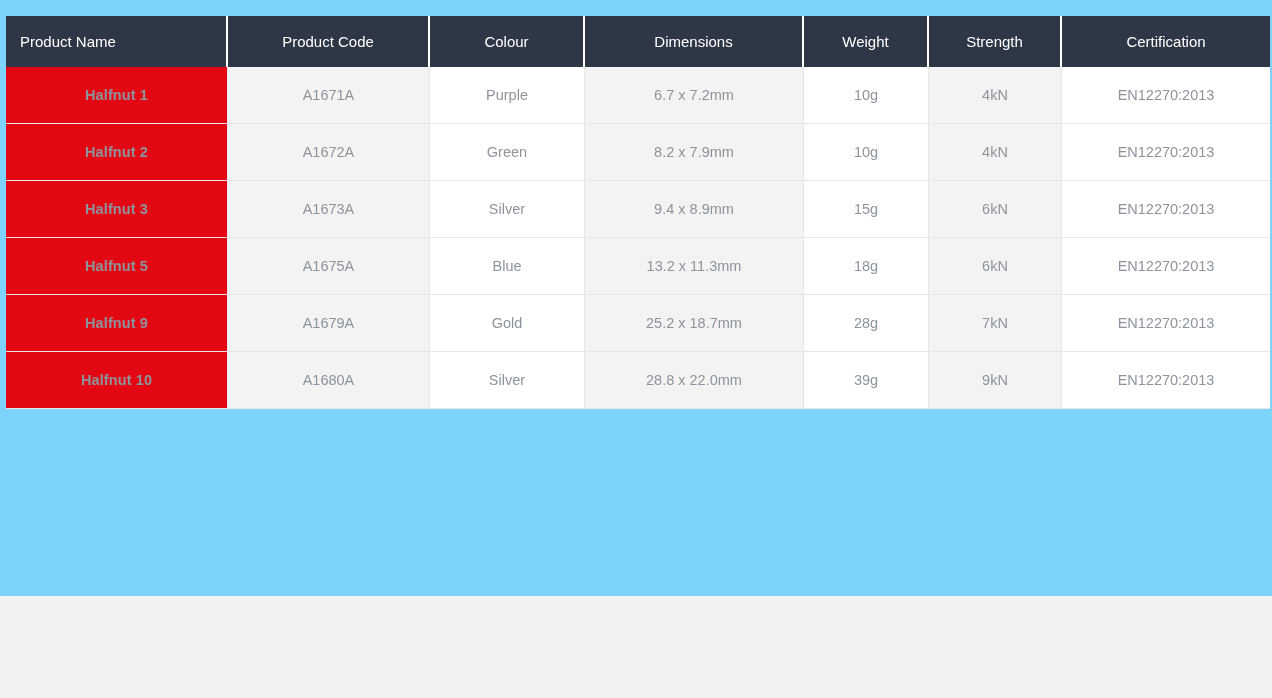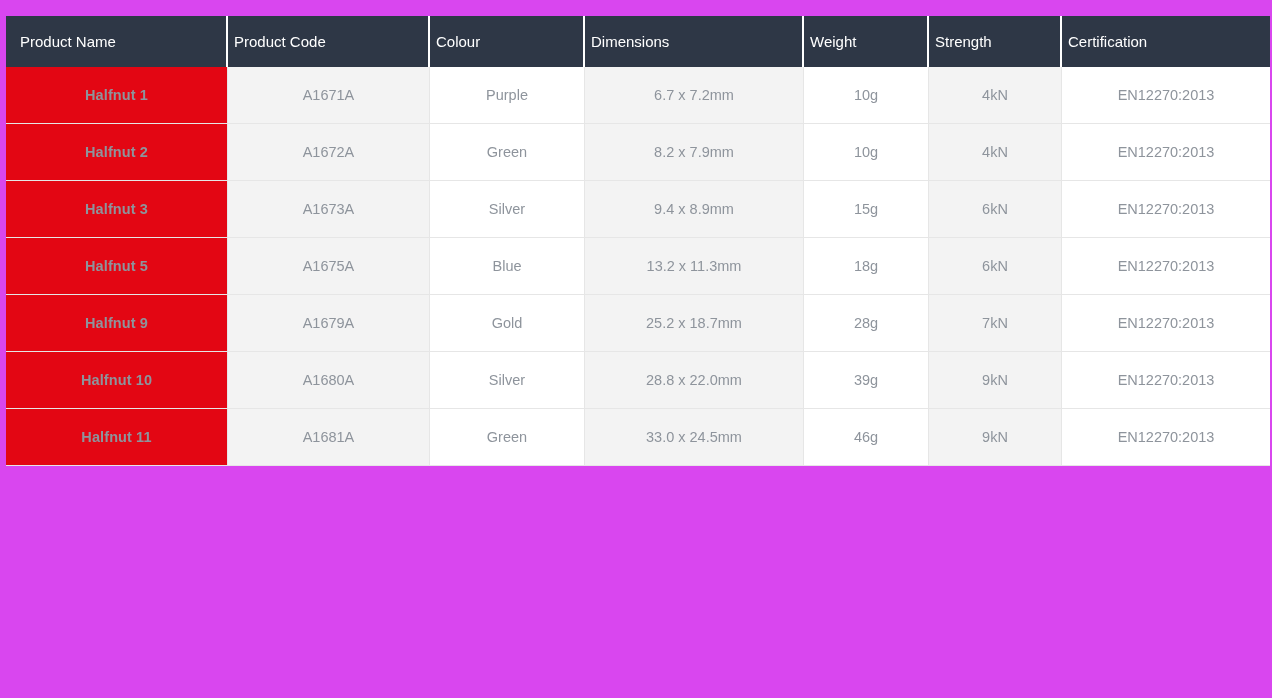--- a/index.html
+++ b/index.html
@@ -7,22 +7,22 @@
     padding: 0;
     width: 1272px;
     height: 698px;
     overflow: hidden;
     background: #f2f2f2;
     font-family: "Liberation Sans", sans-serif;
   }
 
   #page-wrap {
     width: 1272px;
-    height: 698px;
-    background: #d946ef;
+    height: 596px;
+    background: #7dd3fc;
     position: relative;
     overflow: hidden;
   }
 
   #table-scroll {
     position: absolute;
     left: 6px;
     top: 16px;
     width: 1266px;
     height: 690px;
@@ -36,21 +36,21 @@
     table-layout: fixed;
     background: #ffffff;
   }
 
   
   table.product-table thead th {
     background: #2e3746;
     color: #ffffff;
     font-size: 15px;
     font-weight: 400;
-    text-align: left;
+    text-align: center;
     height: 51px;
     padding: 0 6px;
     box-sizing: border-box;
     border-right: 2px solid #ffffff;
     white-space: nowrap;
     overflow: hidden;
   }
   table.product-table thead th:last-child {
     border-right: none;
   }
@@ -178,25 +178,16 @@
           </tr>
           <tr>
             <td class="name-cell">Halfnut 10</td>
             <td class="shade">A1680A</td>
             <td class="plain">Silver</td>
             <td class="shade">28.8 x 22.0mm</td>
             <td class="plain">39g</td>
             <td class="shade">9kN</td>
             <td class="plain">EN12270:2013</td>
           </tr>
-          <tr>
-            <td class="name-cell">Halfnut 11</td>
-            <td class="shade">A1681A</td>
-            <td class="plain">Green</td>
-            <td class="shade">33.0 x 24.5mm</td>
-            <td class="plain">46g</td>
-            <td class="shade">9kN</td>
-            <td class="plain">EN12270:2013</td>
-          </tr>
         </tbody>
     </table>
   </div>
 </div>
 
 </body></html>

